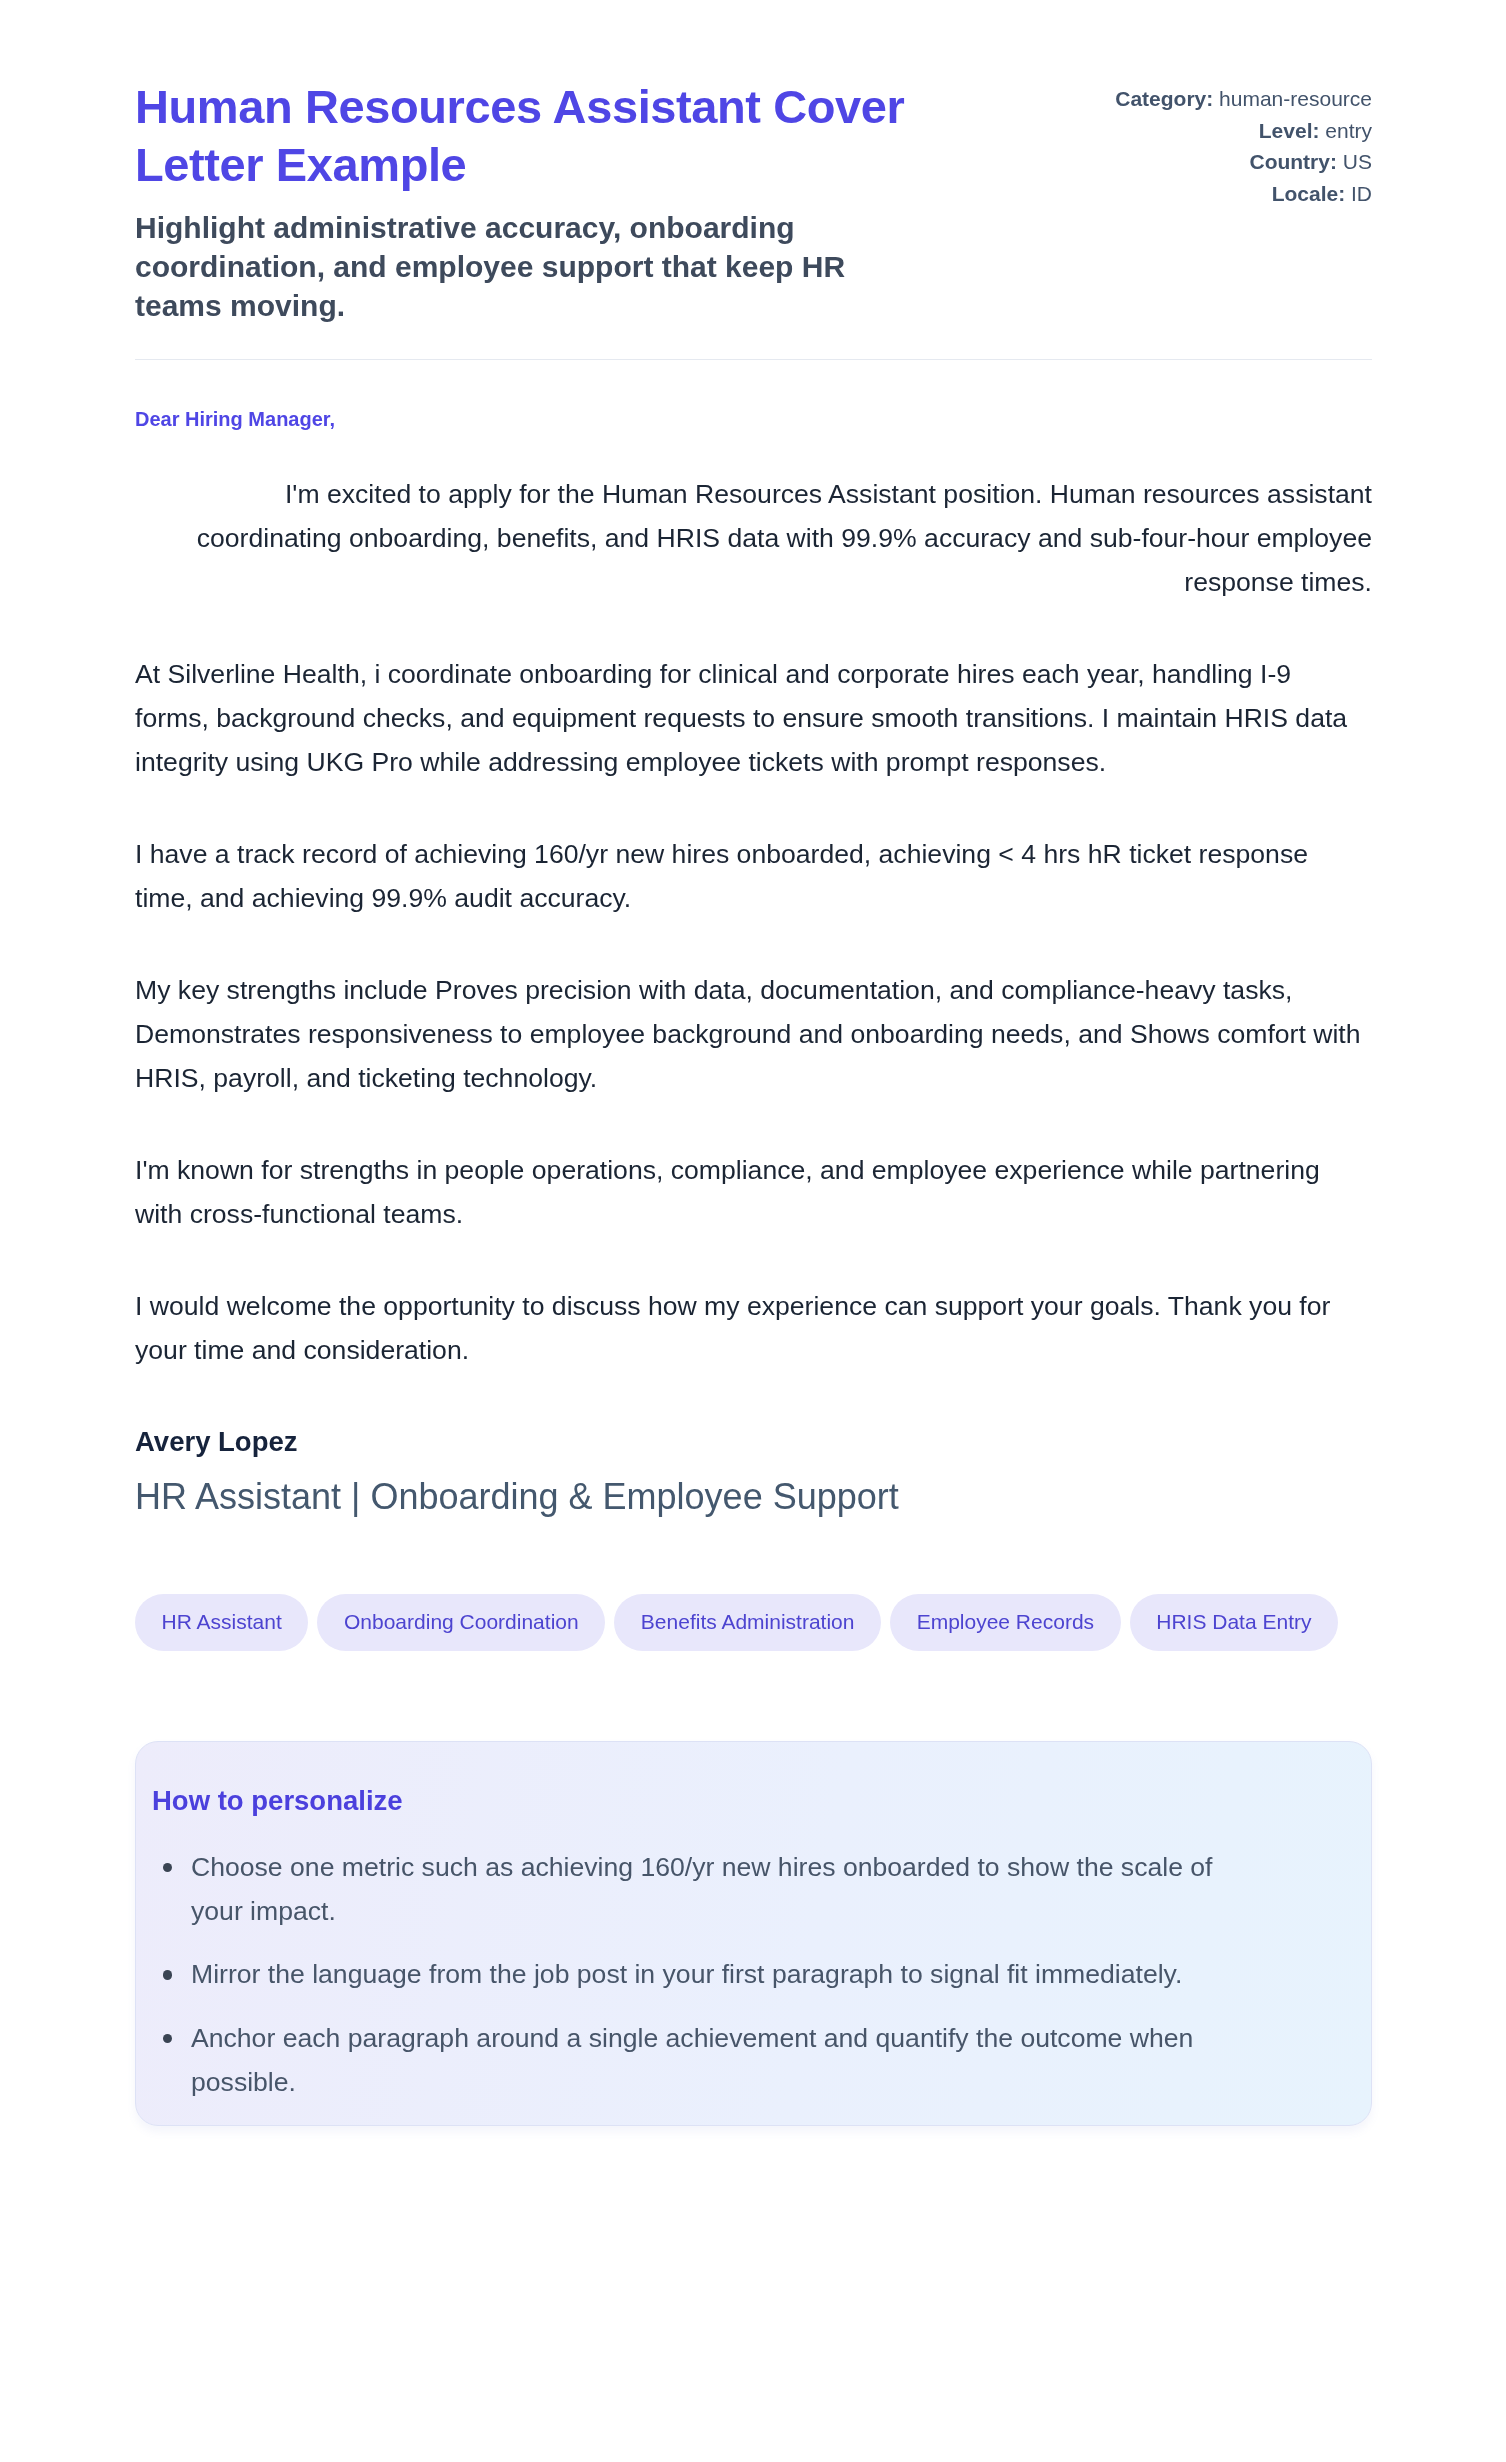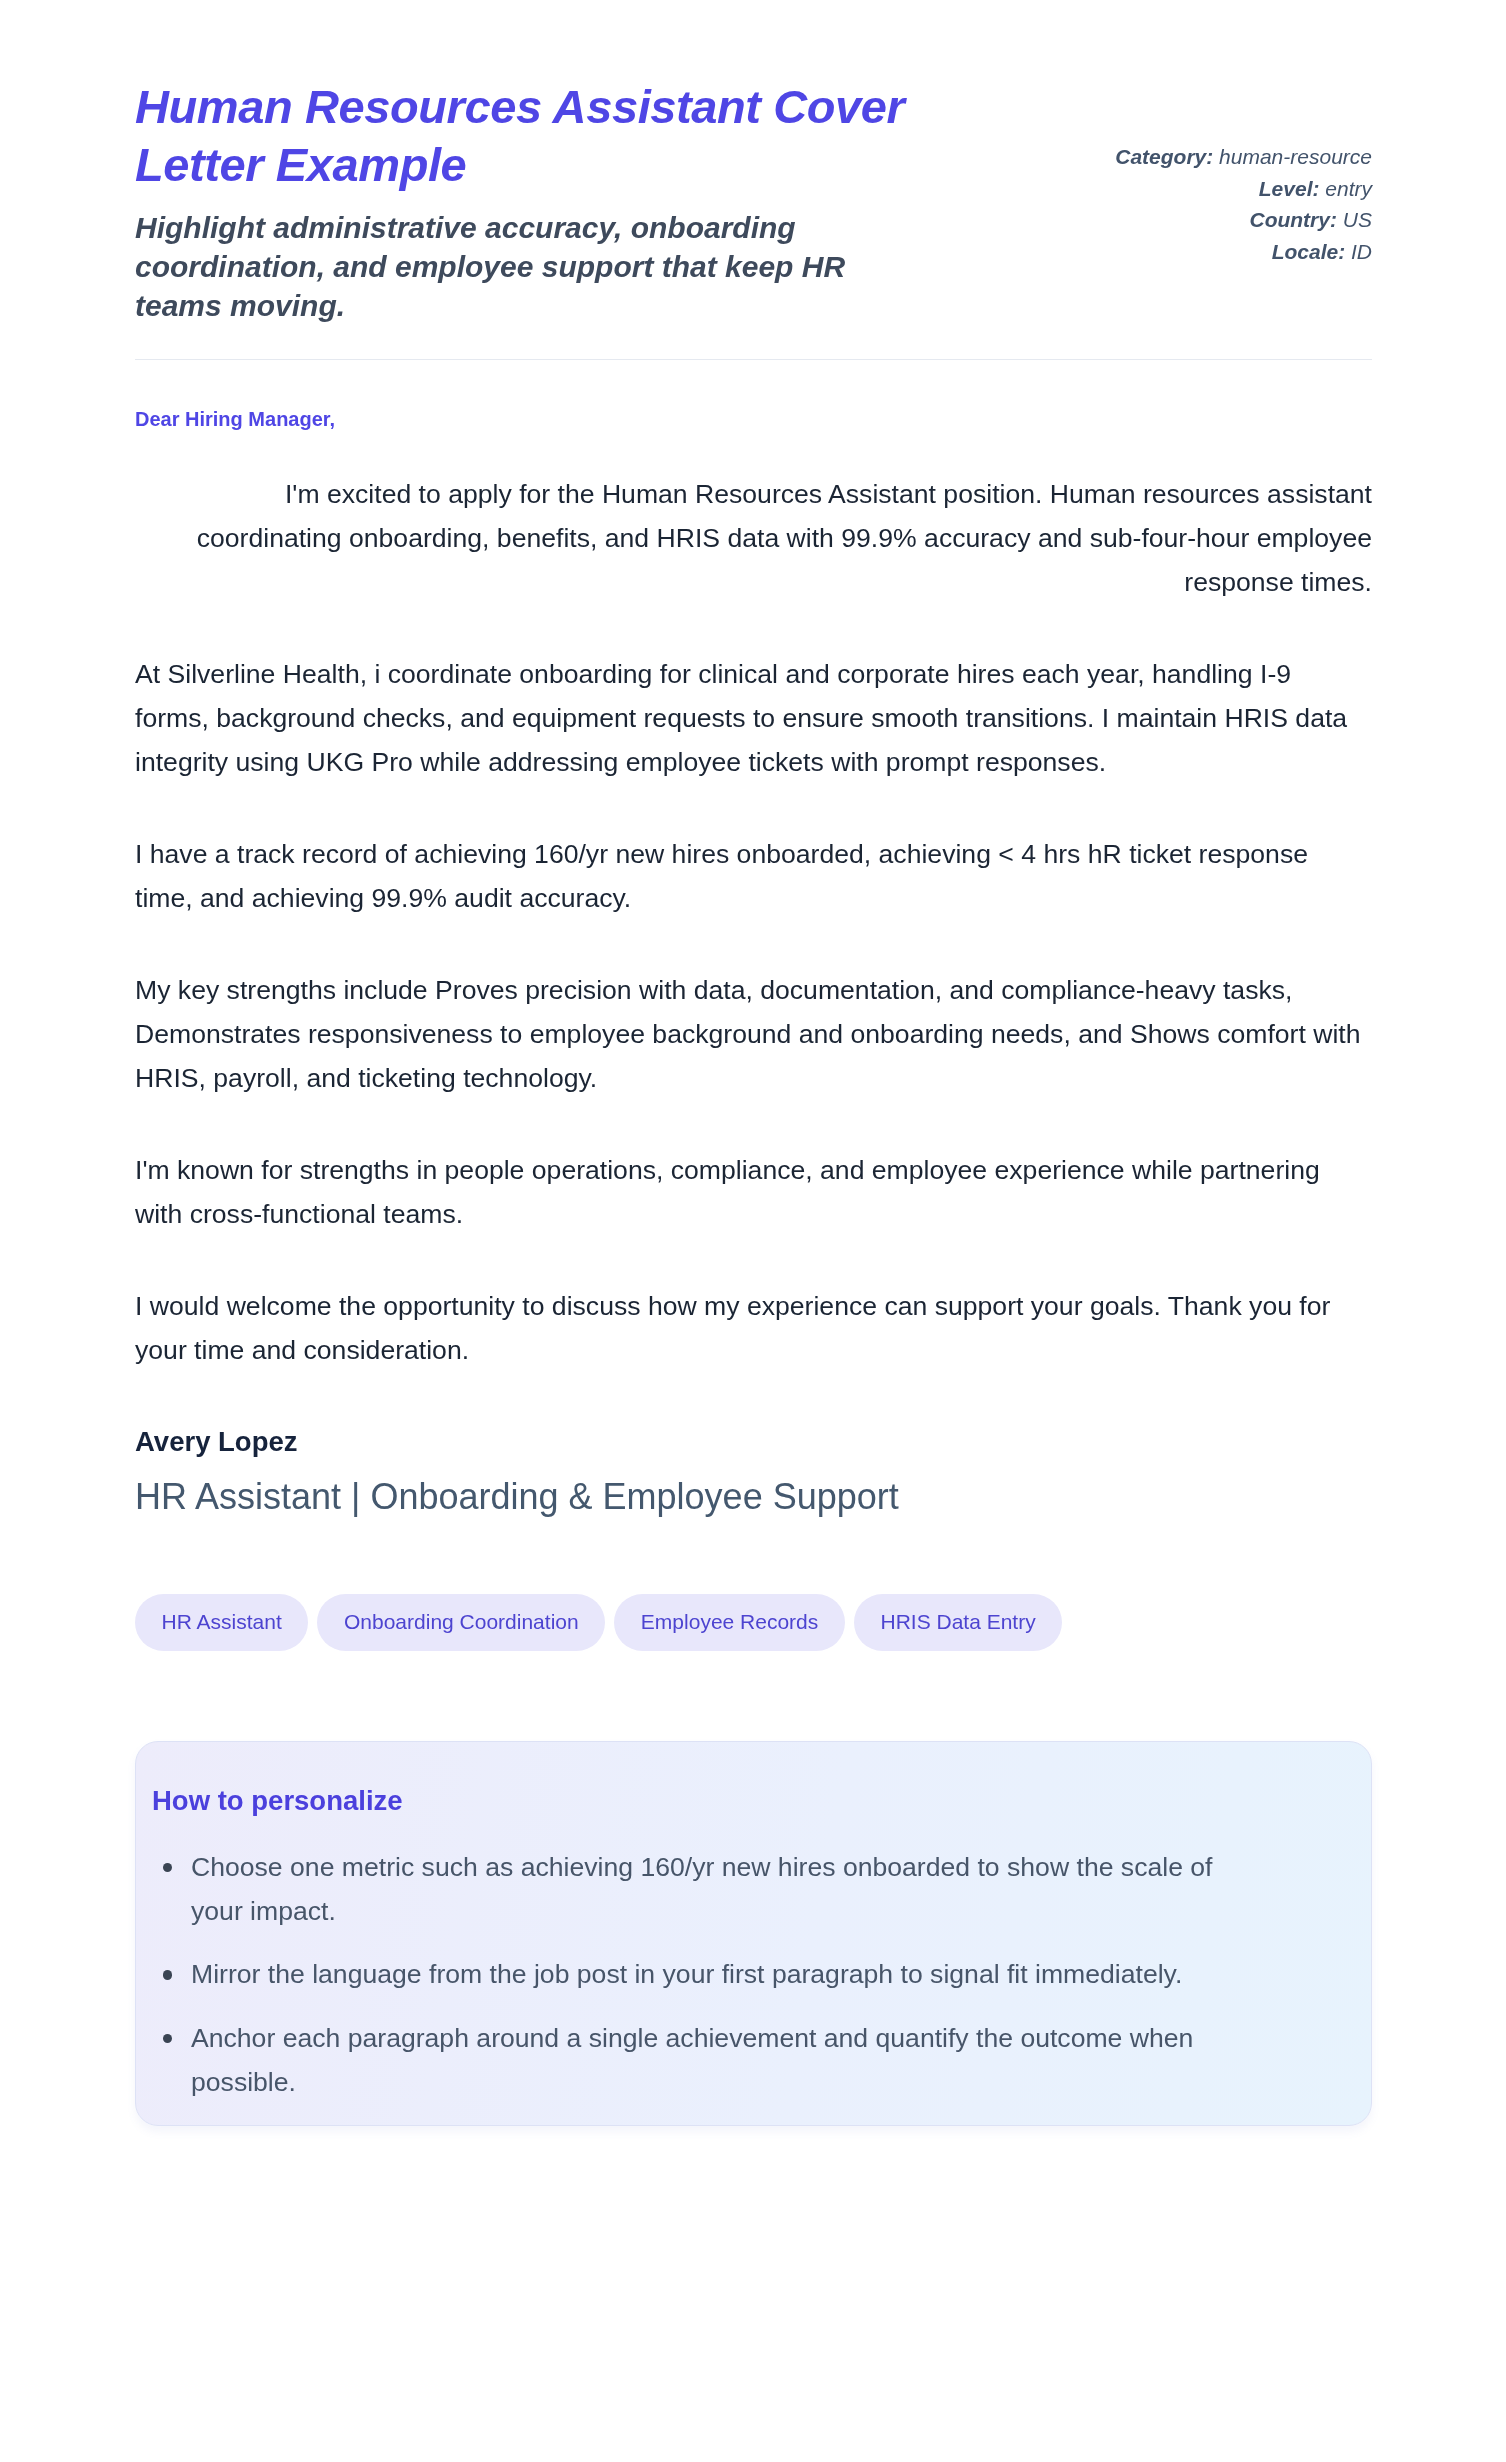--- a/index.html
+++ b/index.html
@@ -15,23 +15,22 @@
     width: 1507px;
     height: 2462px;
     padding: 78px 135px 0 135px;
     background: #ffffff;
   }
 
   
   .header {
     display: flex;
     justify-content: space-between;
-    align-items: center;
+    align-items: flex-start;
     gap: 35px;
-    font-style: italic;
   }
   .header-left { max-width: 869px; }
   .page-title {
     font-size: 47px;
     font-weight: 700;
     line-height: 1.23;
     color: #4f46e5;
     max-width: 780px;
     letter-spacing: -0.4px;
   }
@@ -192,20 +191,21 @@
     <p>I'm known for strengths in people operations, compliance, and employee experience while partnering with cross-functional teams.</p>
     <p>I would welcome the opportunity to discuss how my experience can support your goals. Thank you for your time and consideration.</p>
 
     <div class="sig-name">Avery Lopez</div>
     <div class="sig-role">HR Assistant | Onboarding &amp; Employee Support</div>
   </div>
 
   <div class="tags">
     <span class="pill">HR Assistant</span>
     <span class="pill">Onboarding Coordination</span>
+    <span class="pill">Benefits Administration</span>
     <span class="pill">Employee Records</span>
     <span class="pill">HRIS Data Entry</span>
   </div>
 
   <div class="info-box">
     <div class="info-title">How to personalize</div>
     <ul class="info-list">
       <li>Choose one metric such as achieving 160/yr new hires onboarded to show the scale of your impact.</li>
       <li>Mirror the language from the job post in your first paragraph to signal fit immediately.</li>
       <li>Anchor each paragraph around a single achievement and quantify the outcome when possible.</li>

